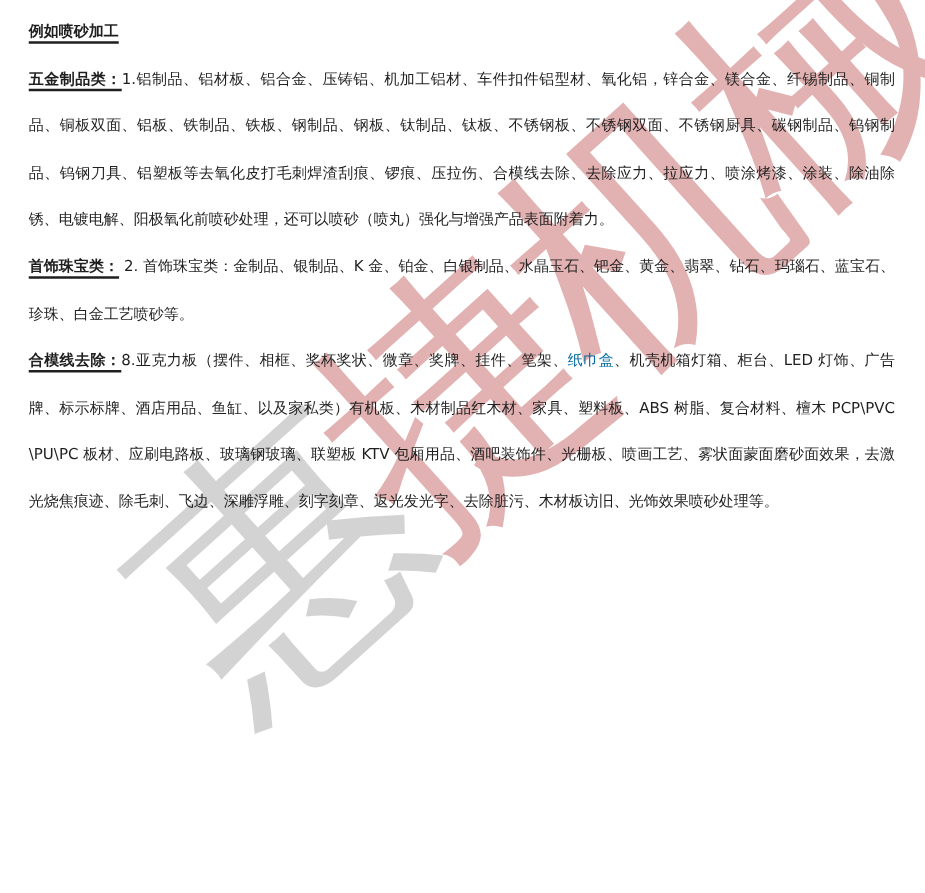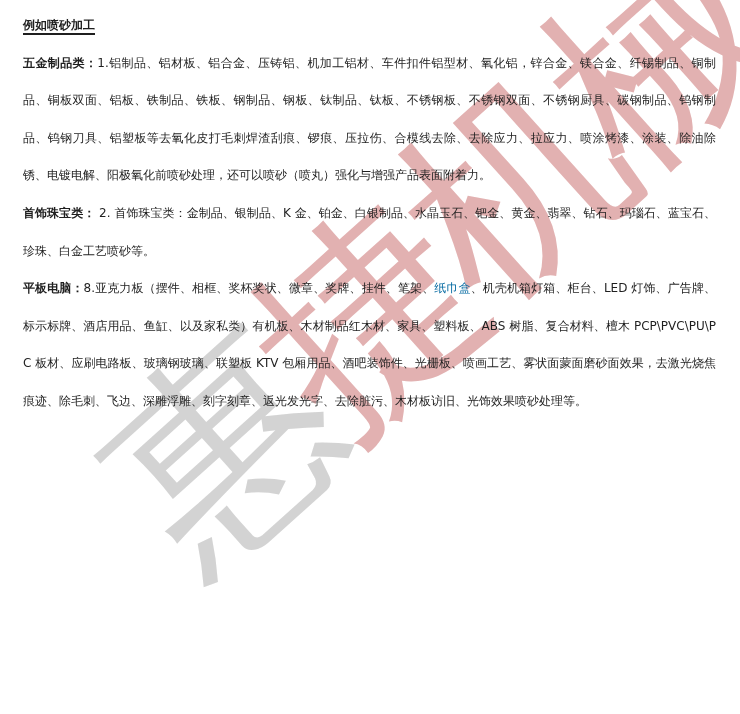--- a/index.html
+++ b/index.html
@@ -47,20 +47,21 @@
     word-break: break-all;
   }
   .doc-title {
     font-weight: bold;
     text-decoration: underline;
     text-underline-offset: 4px;
     text-decoration-thickness: 1.5px;
   }
   .sec-heading {
     font-weight: bold;
+    text-decoration: underline;
     text-underline-offset: 4px;
     text-decoration-thickness: 1.5px;
   }
   .muted { color: #0369a1; }
 </style>
 </head>
 <body>
 
 <div class="page">
 
@@ -69,17 +70,17 @@
   </div>
 
   <div class="content">
 
     <p class="para"><span class="doc-title">例如喷砂加工</span></p>
 
     <p class="para"><span class="sec-heading">五金制品类：</span><span>1.铝制品、铝材板、铝合金、压铸铝、机加工铝材、车件扣件铝型材、氧化铝，锌合金、镁合金、纤锡制品、铜制品、铜板双面、铝板、铁制品、铁板、钢制品、钢板、钛制品、钛板、不锈钢板、不锈钢双面、不锈钢厨具、碳钢制品、钨钢制品、钨钢刀具、铝塑板等去氧化皮打毛刺焊渣刮痕、锣痕、压拉伤、合模线去除、去除应力、拉应力、喷涂烤漆、涂装、除油除锈、电镀电解、阳极氧化前喷砂处理，还可以喷砂（喷丸）强化与增强产品表面附着力。</span></p>
 
     <p class="para"><span class="sec-heading">首饰珠宝类：</span><span> 2. 首饰珠宝类：金制品、银制品、K 金、铂金、白银制品、水晶玉石、钯金、黄金、翡翠、钻石、玛瑙石、蓝宝石、珍珠、白金工艺喷砂等。</span></p>
 
-    <p class="para"><span class="sec-heading">平板电脑：</span><span>8.亚克力板（摆件、相框、奖杯奖状、微章、奖牌、挂件、笔架、</span><span class="muted">纸巾盒</span><span>、机壳机箱灯箱、柜台、LED 灯饰、广告牌、标示标牌、酒店用品、鱼缸、以及家私类）有机板、木材制品红木材、家具、塑料板、ABS 树脂、复合材料、檀木 PCP\PVC\PU\PC 板材、应刷电路板、玻璃钢玻璃、联塑板 KTV 包厢用品、酒吧装饰件、光栅板、喷画工艺、雾状面蒙面磨砂面效果，去激光烧焦痕迹、除毛刺、飞边、深雕浮雕、刻字刻章、返光发光字、去除脏污、木材板访旧、光饰效果喷砂处理等。</span></p>
+    <p class="para"><span class="sec-heading">合模线去除：</span><span>8.亚克力板（摆件、相框、奖杯奖状、微章、奖牌、挂件、笔架、</span><span class="muted">纸巾盒</span><span>、机壳机箱灯箱、柜台、LED 灯饰、广告牌、标示标牌、酒店用品、鱼缸、以及家私类）有机板、木材制品红木材、家具、塑料板、ABS 树脂、复合材料、檀木 PCP\PVC\PU\PC 板材、应刷电路板、玻璃钢玻璃、联塑板 KTV 包厢用品、酒吧装饰件、光栅板、喷画工艺、雾状面蒙面磨砂面效果，去激光烧焦痕迹、除毛刺、飞边、深雕浮雕、刻字刻章、返光发光字、去除脏污、木材板访旧、光饰效果喷砂处理等。</span></p>
 
 
   </div>
 </div>
 
 </body></html>

